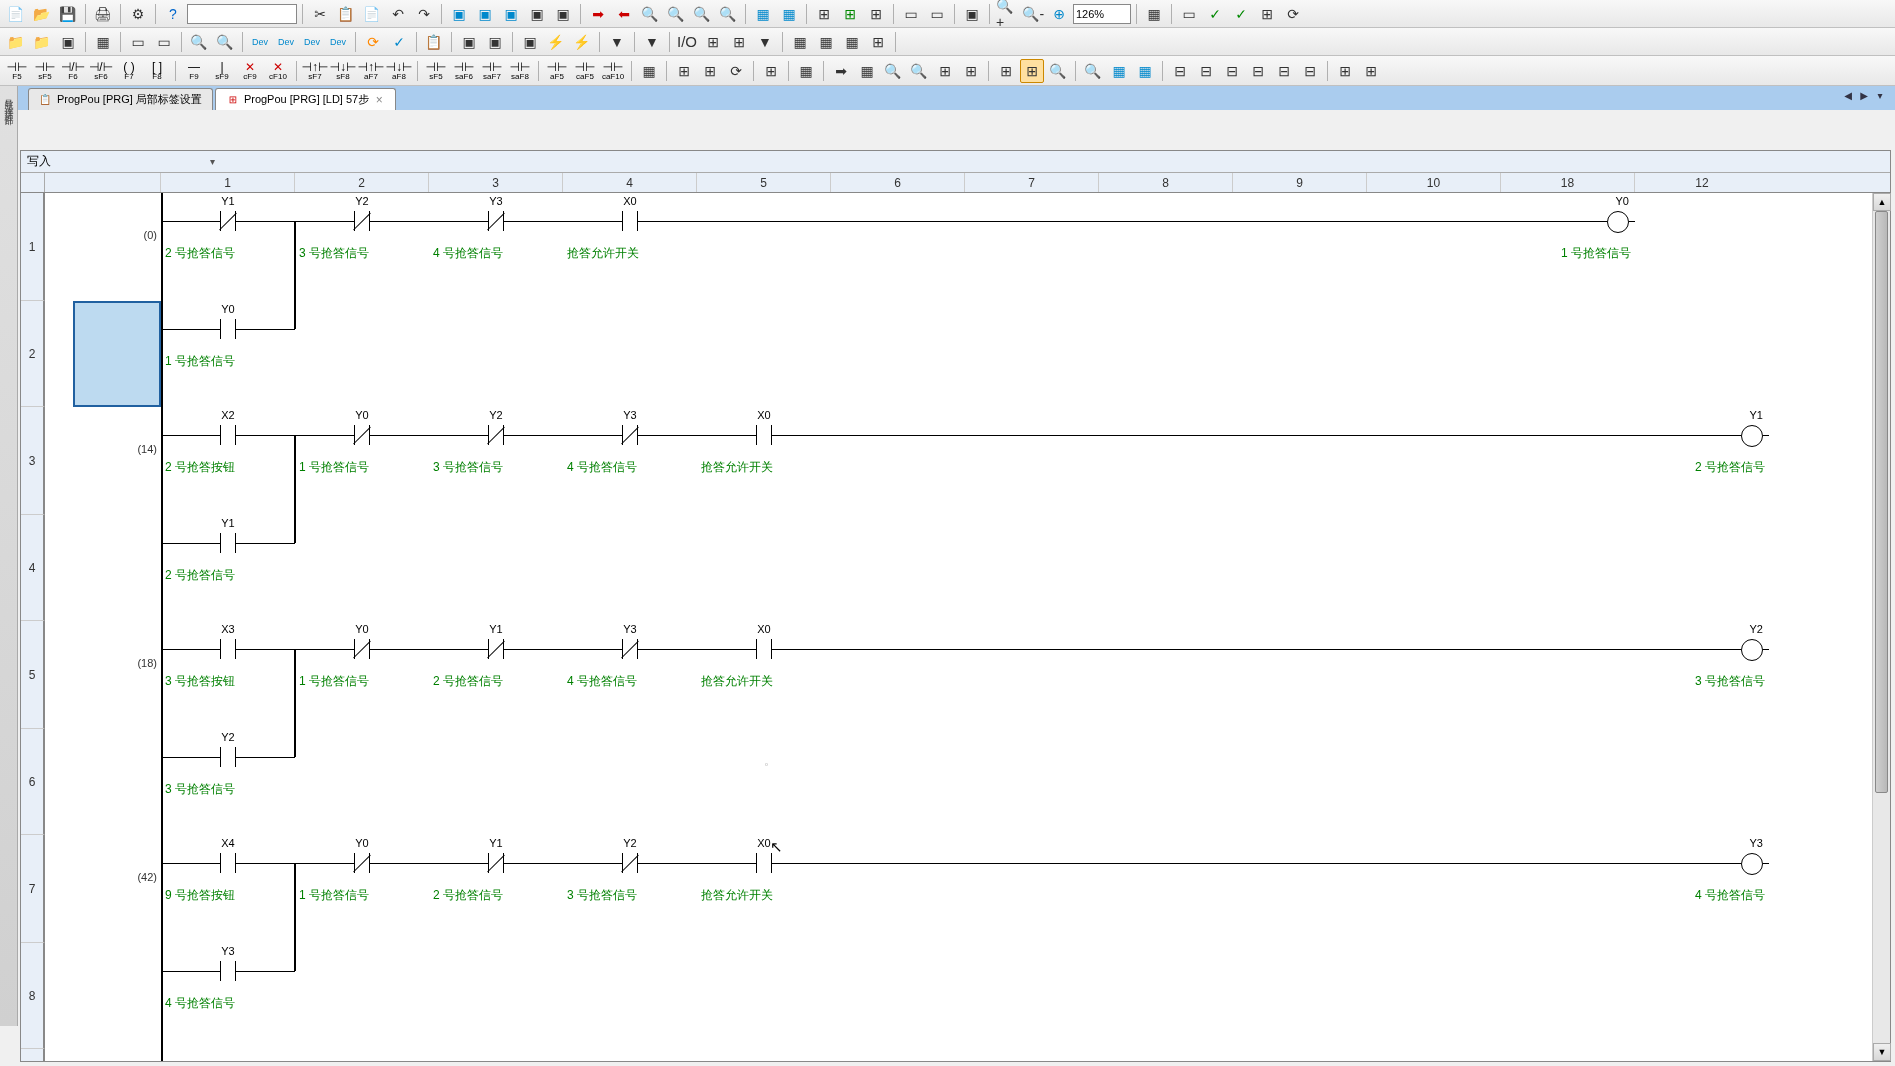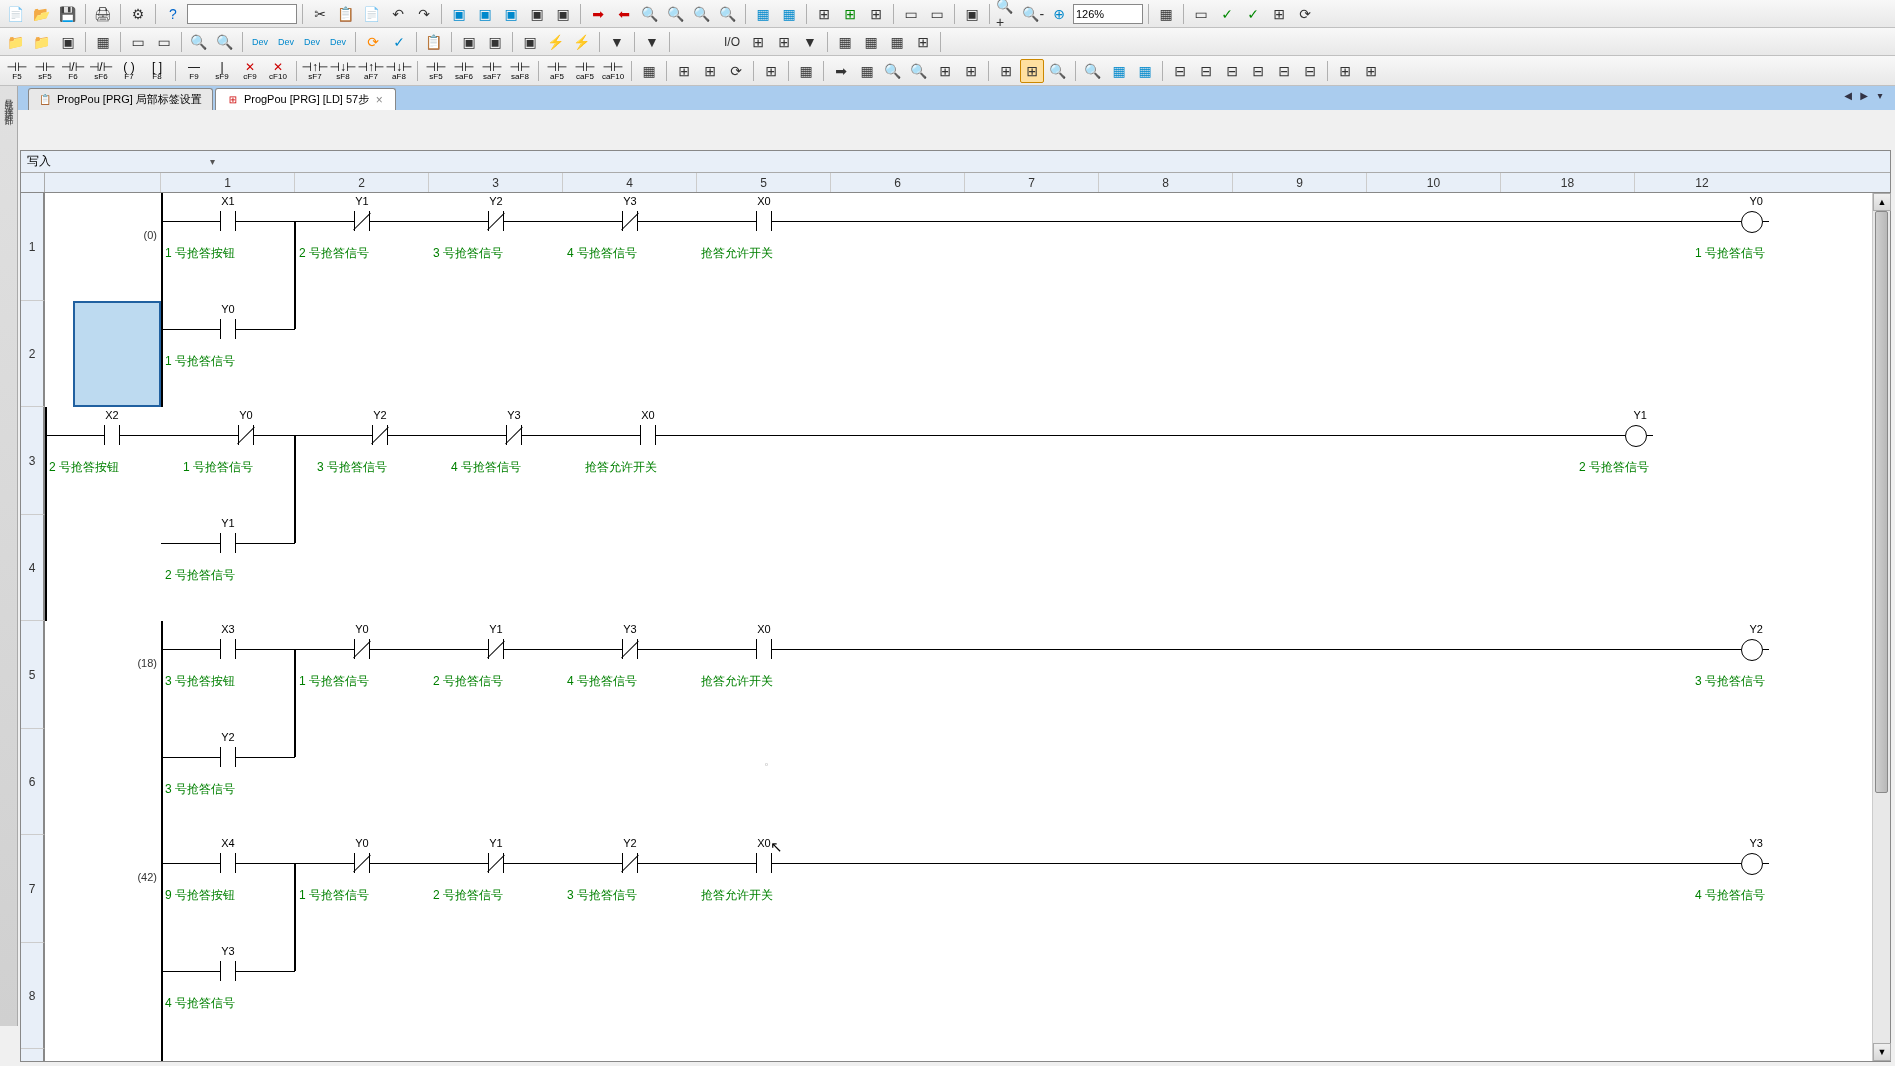--- a/index.html
+++ b/index.html
@@ -3,21 +3,21 @@
   <meta charset="utf-8">
   <style>
     * { margin: 0; padding: 0; box-sizing: border-box; }
     body { font-family: "Microsoft YaHei", Arial, sans-serif; font-size: 11px; background: #f0f0f0; overflow: hidden; width: 1895px; height: 1066px; }
     
     .toolbar-row { display: flex; align-items: center; background: linear-gradient(#f8f8f8, #e8e8e8); border-bottom: 1px solid #c0c0c0; padding: 2px 4px; height: 28px; gap: 2px; }
     .toolbar-row.row2 { height: 28px; }
     .tb-btn { width: 24px; height: 24px; display: flex; align-items: center; justify-content: center; border: 1px solid transparent; border-radius: 2px; cursor: pointer; font-size: 14px; color: #333; }
     .tb-sep { width: 1px; height: 20px; background: #b0b0b0; margin: 0 3px; }
     .tb-combo { height: 20px; border: 1px solid #888; background: #fff; font-size: 11px; padding: 0 2px; }
-    .tb-combo.zoom { width: 70px; }
+    .tb-combo.zoom { width: 58px; }
     .tb-combo.search { width: 110px; }
     .tb-fkey { width: 26px; height: 24px; display: flex; flex-direction: column; align-items: center; justify-content: center; font-size: 8px; cursor: pointer; line-height: 1; }
     .tb-fkey span.sym { font-size: 12px; line-height: 1; }
     
     .tabs-row { display: flex; align-items: flex-end; background: #aaccee; height: 24px; padding-left: 28px; position: relative; }
     .tab { display: flex; align-items: center; gap: 4px; padding: 3px 10px; background: #e8e8e8; border: 1px solid #888; border-bottom: none; margin-right: 2px; font-size: 11px; border-radius: 3px 3px 0 0; cursor: pointer; }
     .tab.active { background: #fff; }
     .tab-icon { width: 14px; height: 14px; display: inline-flex; align-items: center; justify-content: center; font-size: 10px; }
     .tab-close { width: 12px; height: 12px; display: inline-flex; align-items: center; justify-content: center; color: #888; font-size: 12px; cursor: pointer; }
     .tabs-right { position: absolute; right: 8px; top: 2px; display: flex; gap: 2px; }
@@ -160,21 +160,21 @@
   <div class="tb-btn">▣</div>
   <div class="tb-sep"></div>
   <div class="tb-btn">▣</div>
   <div class="tb-btn">⚡</div>
   <div class="tb-btn">⚡</div>
   <div class="tb-sep"></div>
   <div class="tb-btn">▼</div>
   <div class="tb-sep"></div>
   <div class="tb-btn">▼</div>
   <div class="tb-sep"></div>
-  <div class="tb-btn" style="font-size:12px;margin-left:45px;">I/O</div>
+  <div class="tb-btn" style="font-size:15px;">I/O</div>
   <div class="tb-btn">⊞</div>
   <div class="tb-btn">⊞</div>
   <div class="tb-btn">▼</div>
   <div class="tb-sep"></div>
   <div class="tb-btn">▦</div>
   <div class="tb-btn">▦</div>
   <div class="tb-btn">▦</div>
   <div class="tb-btn">⊞</div>
   <div class="tb-sep"></div>
 </div>
@@ -356,30 +356,20 @@
         <div class="row-num">1</div>
         <div class="step-col" style="height:100%;">
           <div class="step-num">(0)</div>
         </div>
         <div style="position:relative;width:0;">
           <div class="bus-left" style="left:0;top:0;height:214px;"></div>
         </div>
         <div class="cell" style="height:100%;">
           <div style="position:absolute;top:28px;left:0;width:calc(50% - 14px);height:1.2px;background:#000;"></div>
           <div style="position:absolute;top:28px;right:0;width:calc(50% - 14px);height:1.2px;background:#000;"></div>
-          <div class="contact-no">
-            <span class="stub-l"></span>
-            <span class="stub-r"></span>
-          </div>
-          <div class="dev-label">X1</div>
-          <div class="comment">1 号抢答按钮</div>
-        </div>
-        <div class="cell" style="height:100%;">
-          <div style="position:absolute;top:28px;left:0;width:calc(50% - 14px);height:1.2px;background:#000;"></div>
-          <div style="position:absolute;top:28px;right:0;width:calc(50% - 14px);height:1.2px;background:#000;"></div>
           <div class="contact-nc">
             <span class="stub-l"></span>
             <span class="stub-r"></span>
             <span class="slash"></span>
           </div>
           <div class="dev-label">Y1</div>
           <div class="comment">2 号抢答信号</div>
         </div>
         <div class="cell" style="height:100%;">
           <div style="position:absolute;top:28px;left:0;width:calc(50% - 14px);height:1.2px;background:#000;"></div>
@@ -463,20 +453,23 @@
         <div class="cell" style="height:100%;"></div>
         <div class="cell" style="height:100%;"></div>
         <div class="cell" style="height:100%;"></div>
         <div class="cell" style="height:100%;"></div>
         <div class="cell" style="height:100%;"></div>
         <div class="cell" style="height:100%;"></div>
         <div class="cell" style="height:100%;"></div>
       </div>
       <div class="ld-row" style="height:108px;">
         <div class="row-num">3</div>
+        <div class="step-col" style="height:100%;">
+          <div class="step-num">(14)</div>
+        </div>
         <div style="position:relative;width:0;">
           <div class="bus-left" style="left:0;top:0;height:214px;"></div>
         </div>
         <div class="cell" style="height:100%;">
           <div style="position:absolute;top:28px;left:0;width:calc(50% - 14px);height:1.2px;background:#000;"></div>
           <div style="position:absolute;top:28px;right:0;width:calc(50% - 14px);height:1.2px;background:#000;"></div>
           <div class="contact-no">
             <span class="stub-l"></span>
             <span class="stub-r"></span>
           </div>

